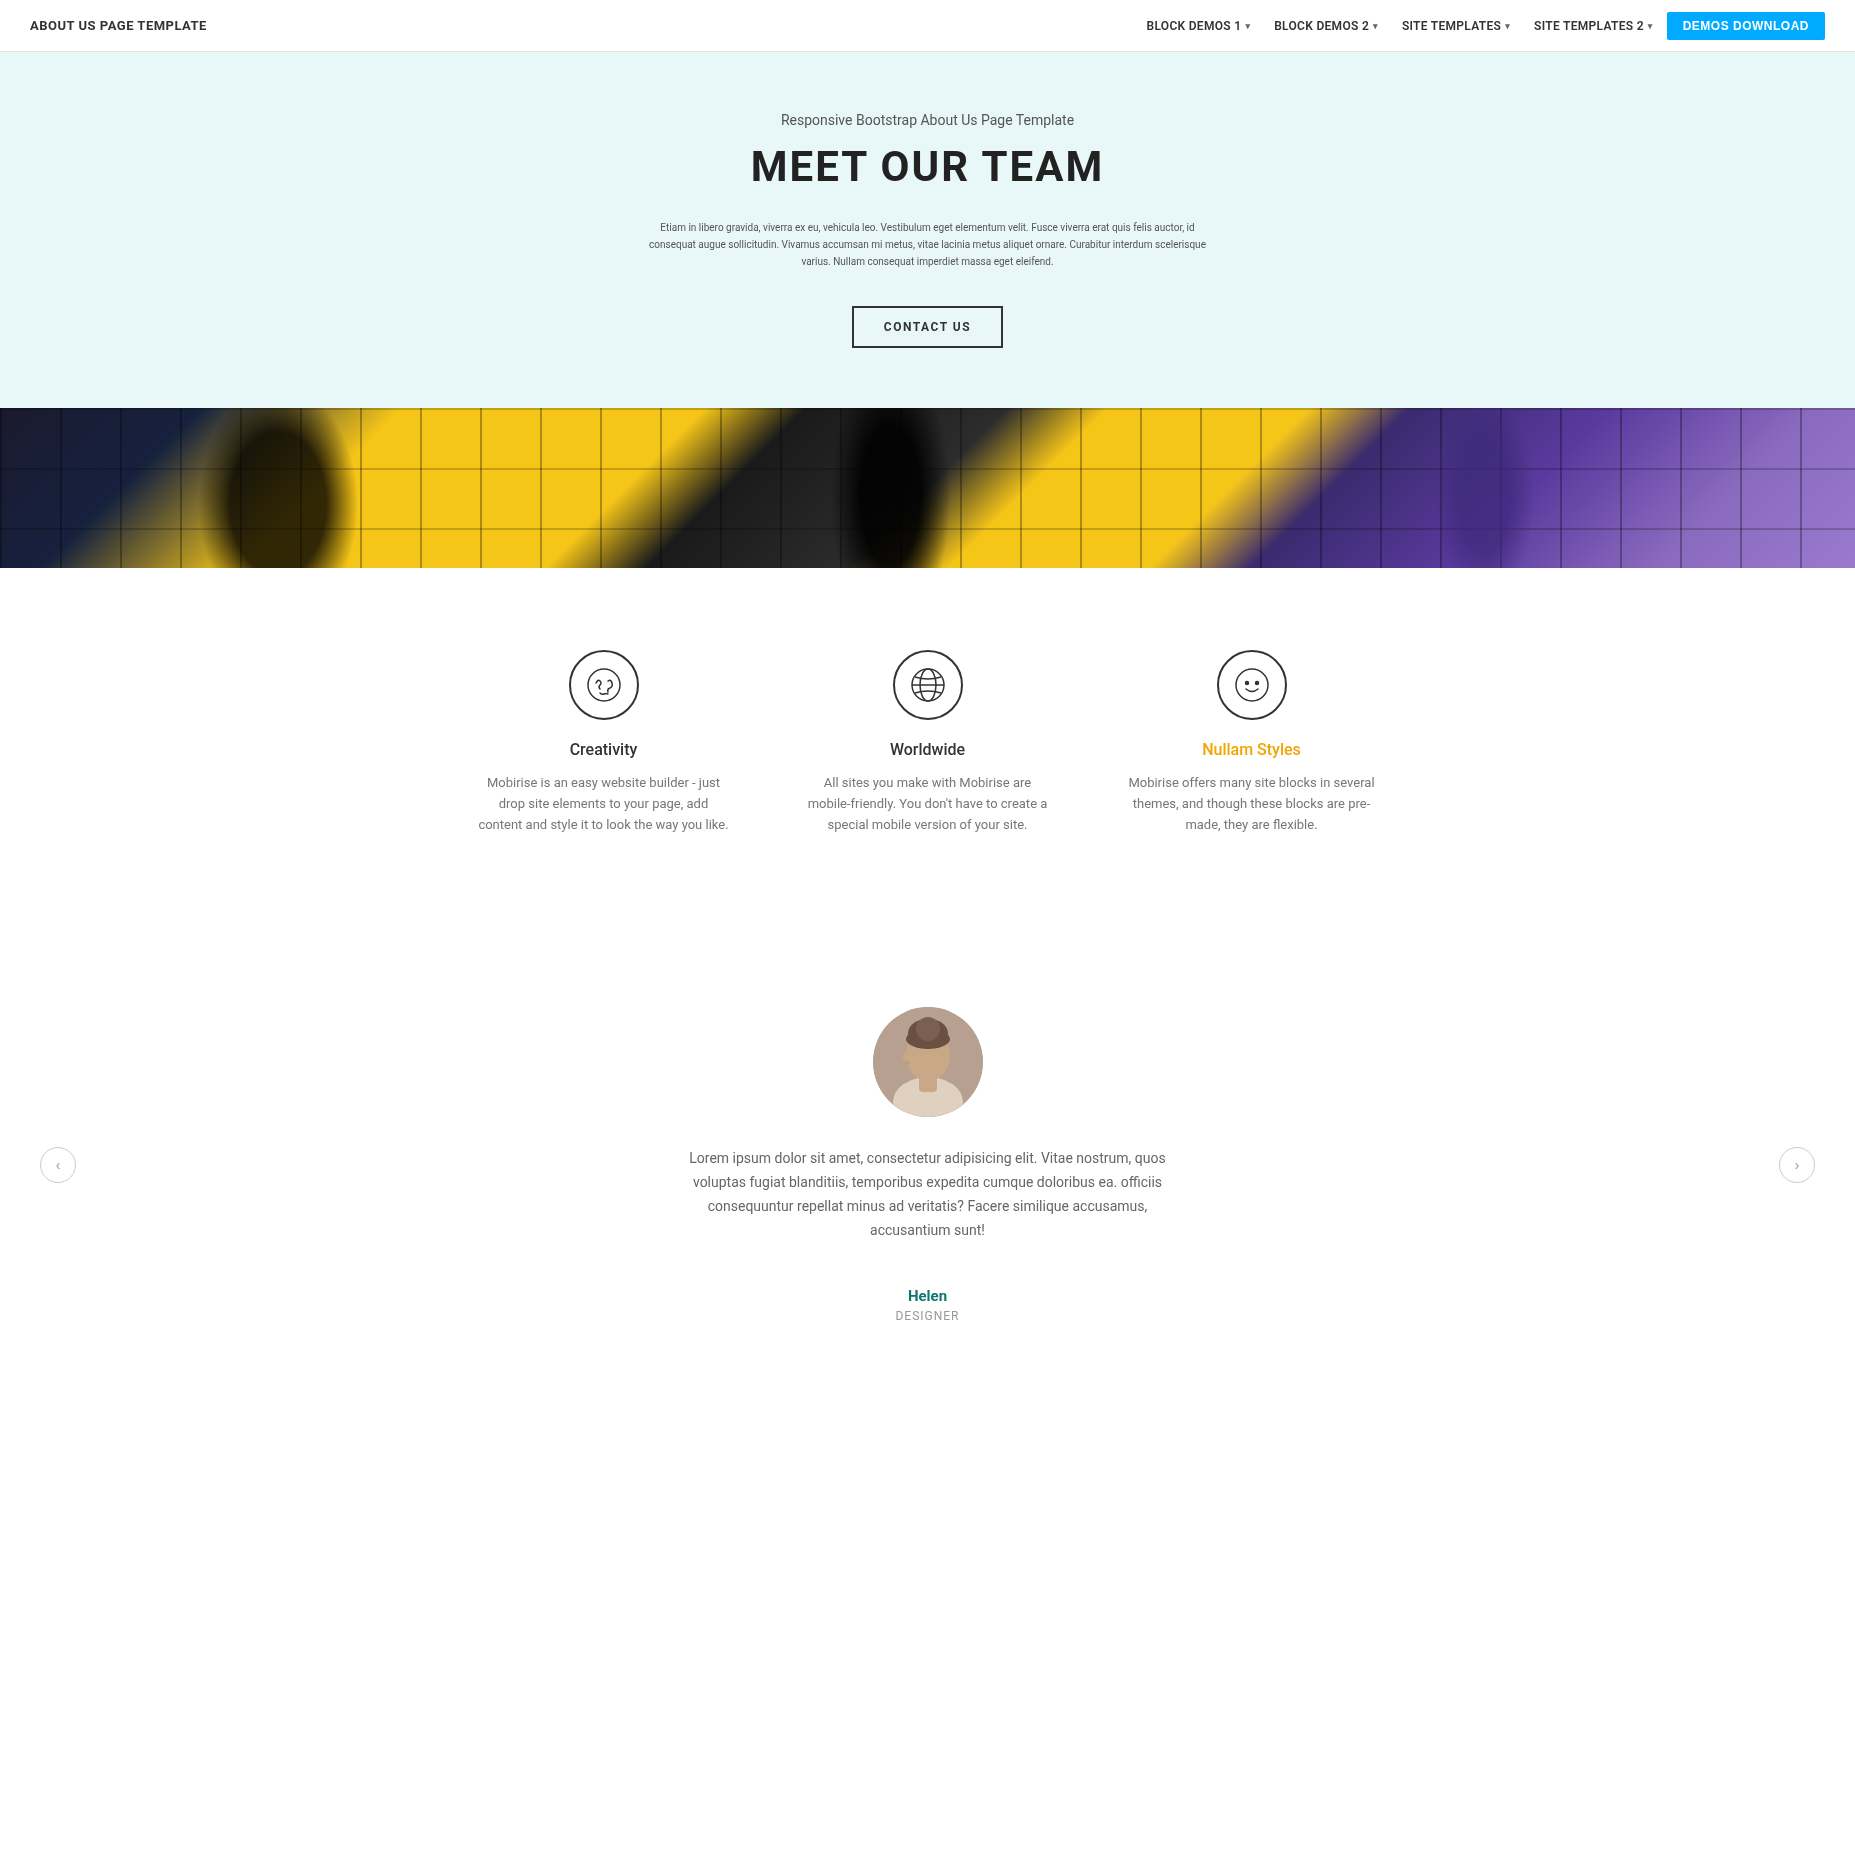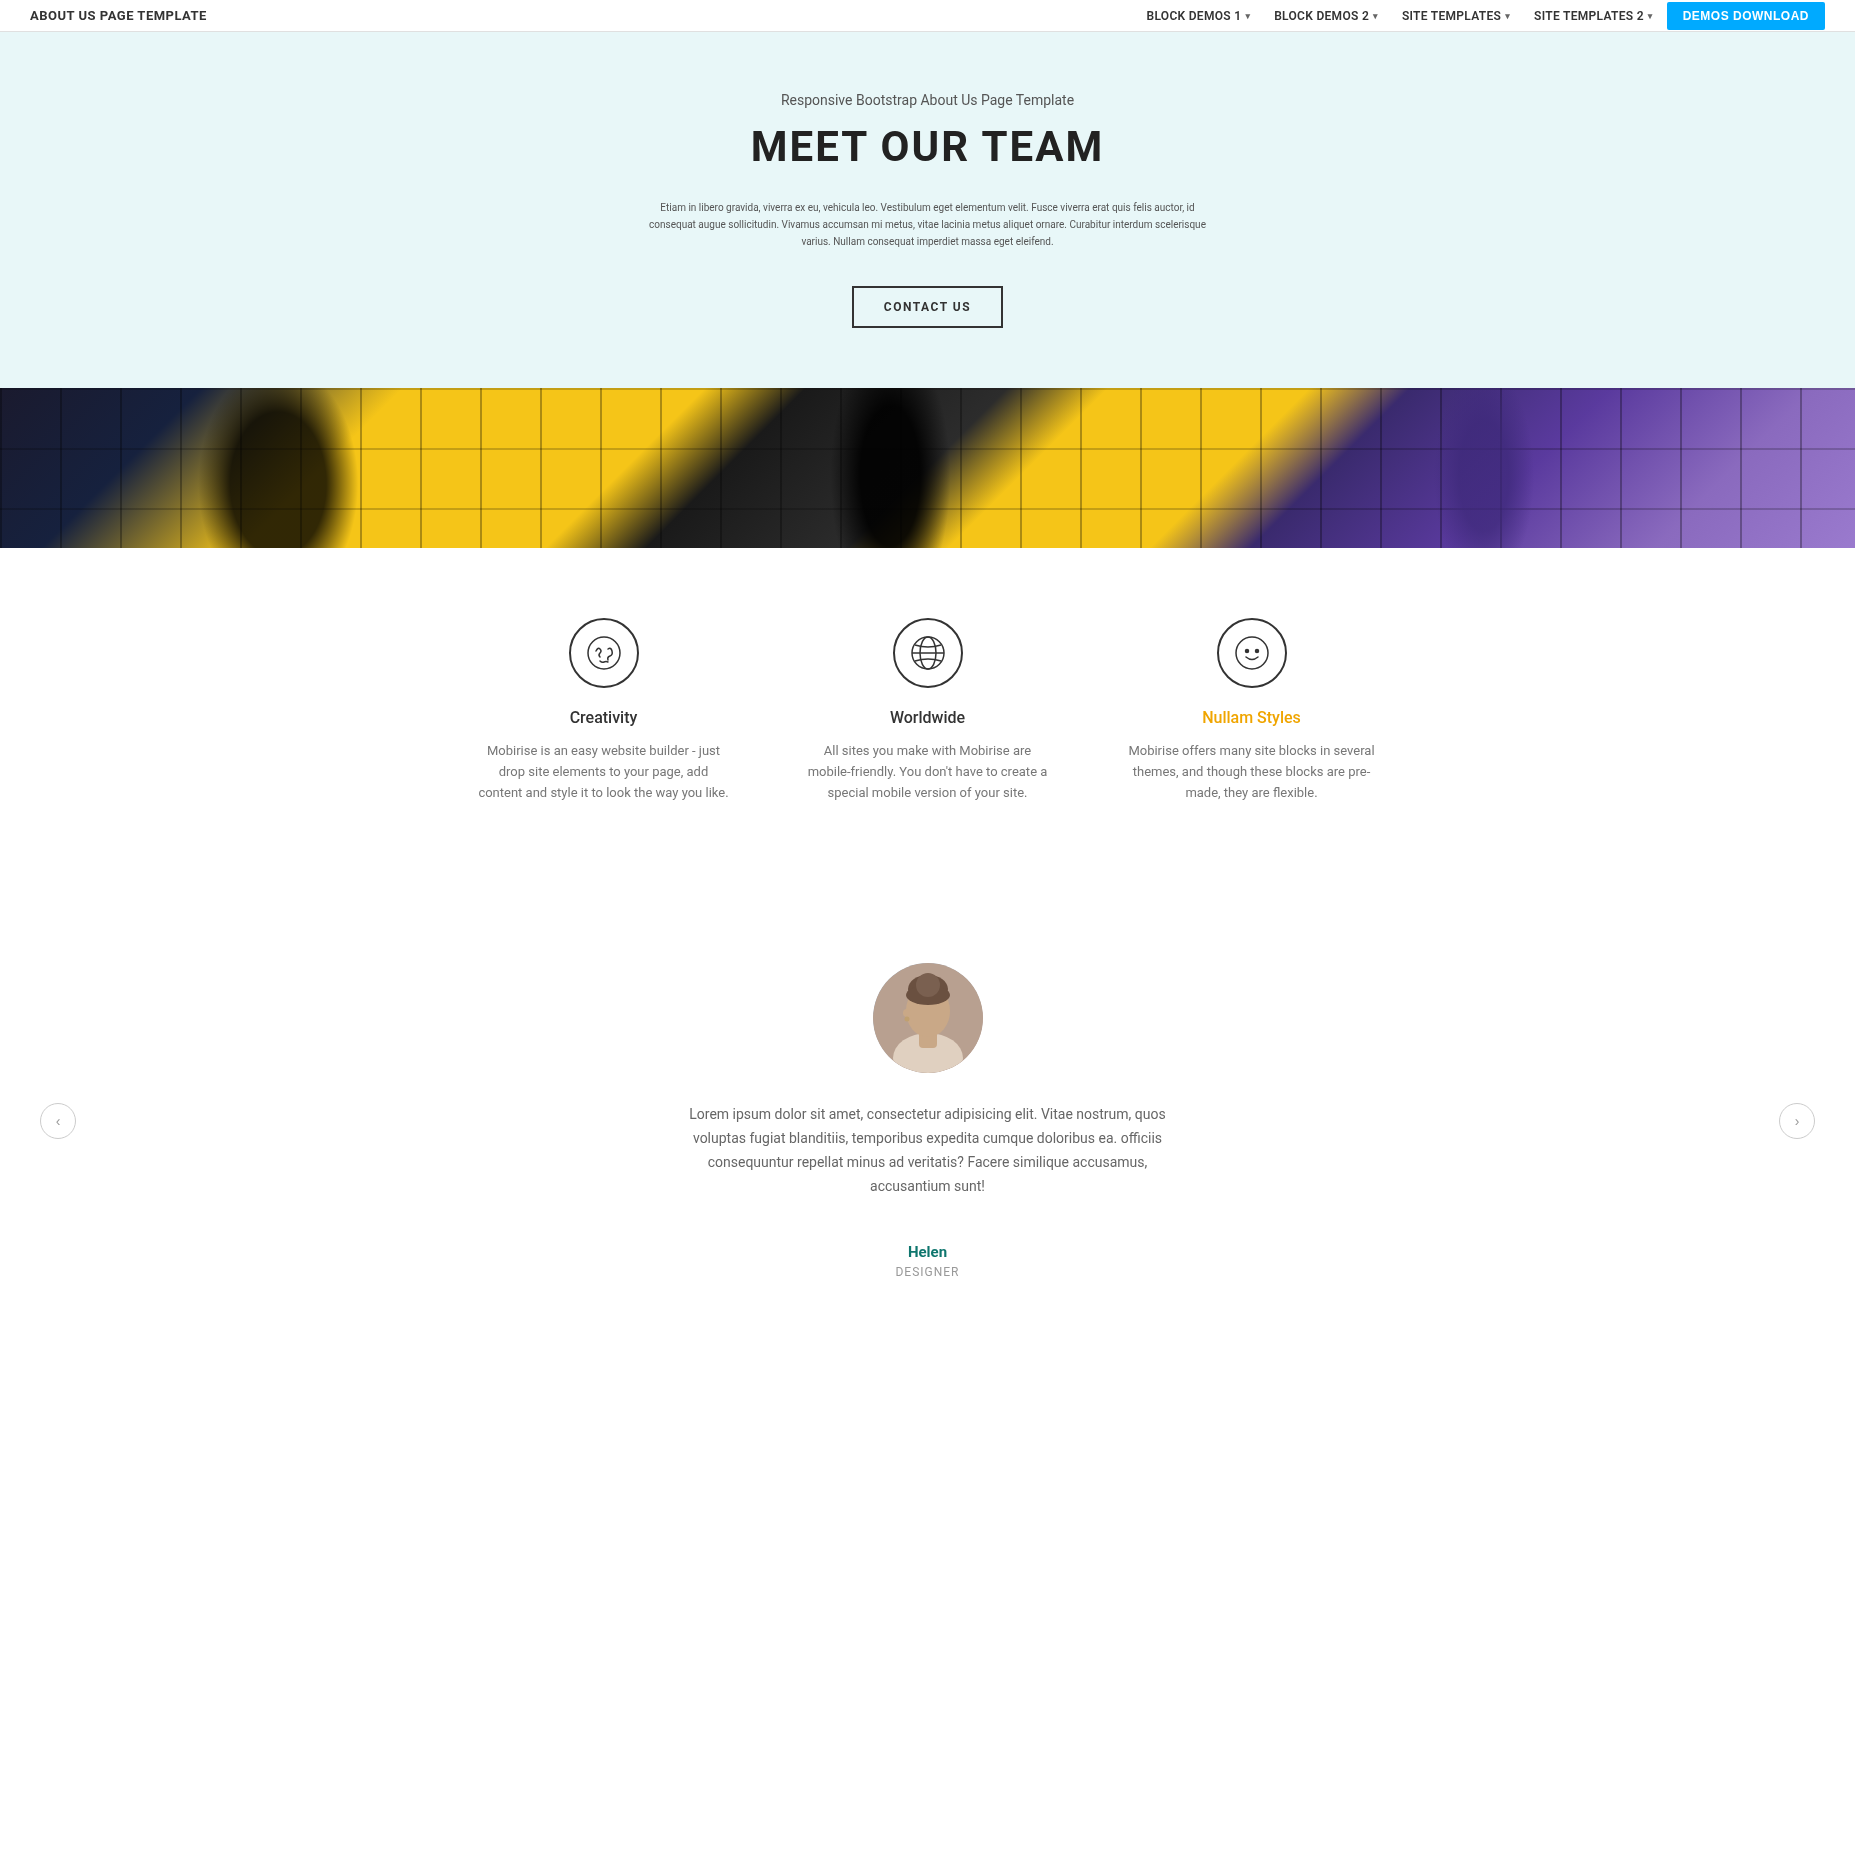--- a/index.html
+++ b/index.html
@@ -4,21 +4,21 @@
   <style>
     * { margin: 0; padding: 0; box-sizing: border-box; }
     body { font-family: -apple-system, BlinkMacSystemFont, 'Segoe UI', Roboto, sans-serif; color: #333; background: #fff; }
 
     
     nav {
       display: flex;
       align-items: center;
       justify-content: space-between;
       padding: 0 30px;
-      height: 32px;
+      height: 52px;
       background: #fff;
       border-bottom: 1px solid #e0e0e0;
       position: sticky;
       top: 0;
       z-index: 100;
     }
     .nav-brand {
       font-size: 13px;
       font-weight: 700;
       letter-spacing: 0.5px;
@@ -143,21 +143,21 @@
     .features {
       padding: 70px 20px 80px;
       background: #fff;
       text-align: center;
     }
     .features-grid {
       display: flex;
       justify-content: space-between;
       gap: 72px;
       max-width: 900px;
-      margin: 0 auto;
+      margin: 12px auto;
     }
     .feature-item {
       flex: 1;
       max-width: 260px;
       display: flex;
       flex-direction: column;
       align-items: center;
     }
     .feature-icon {
       width: 70px;

